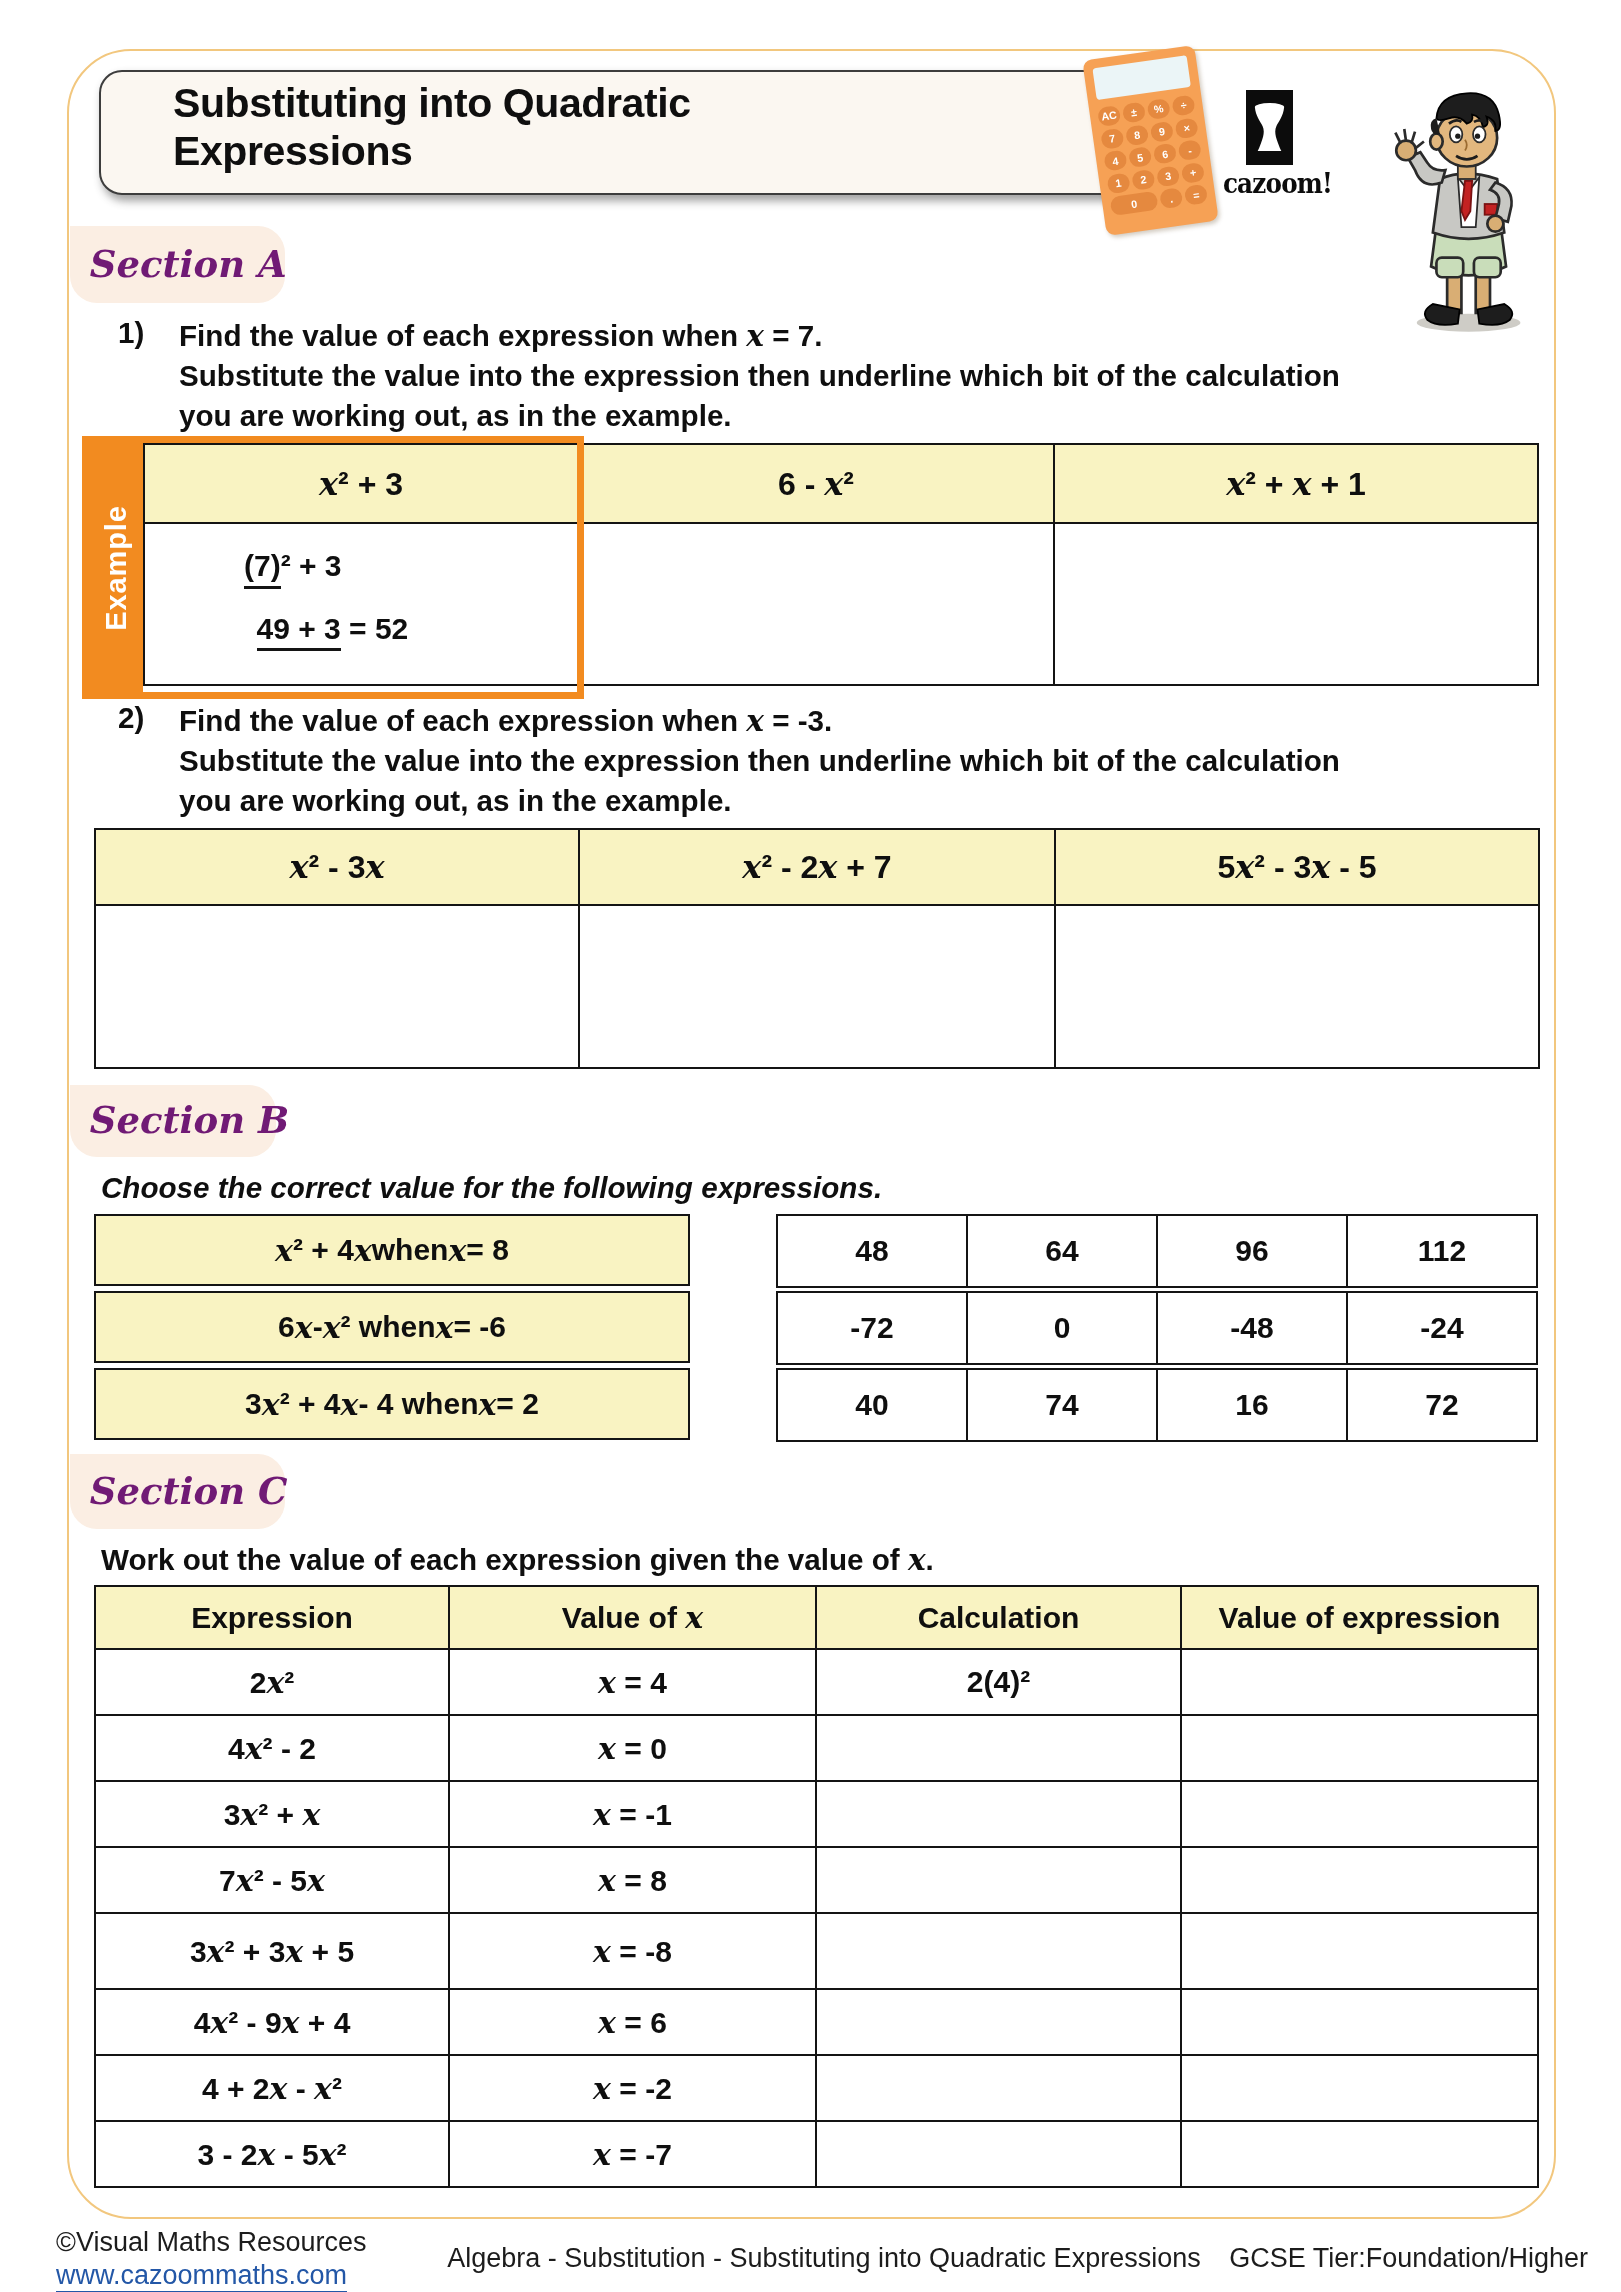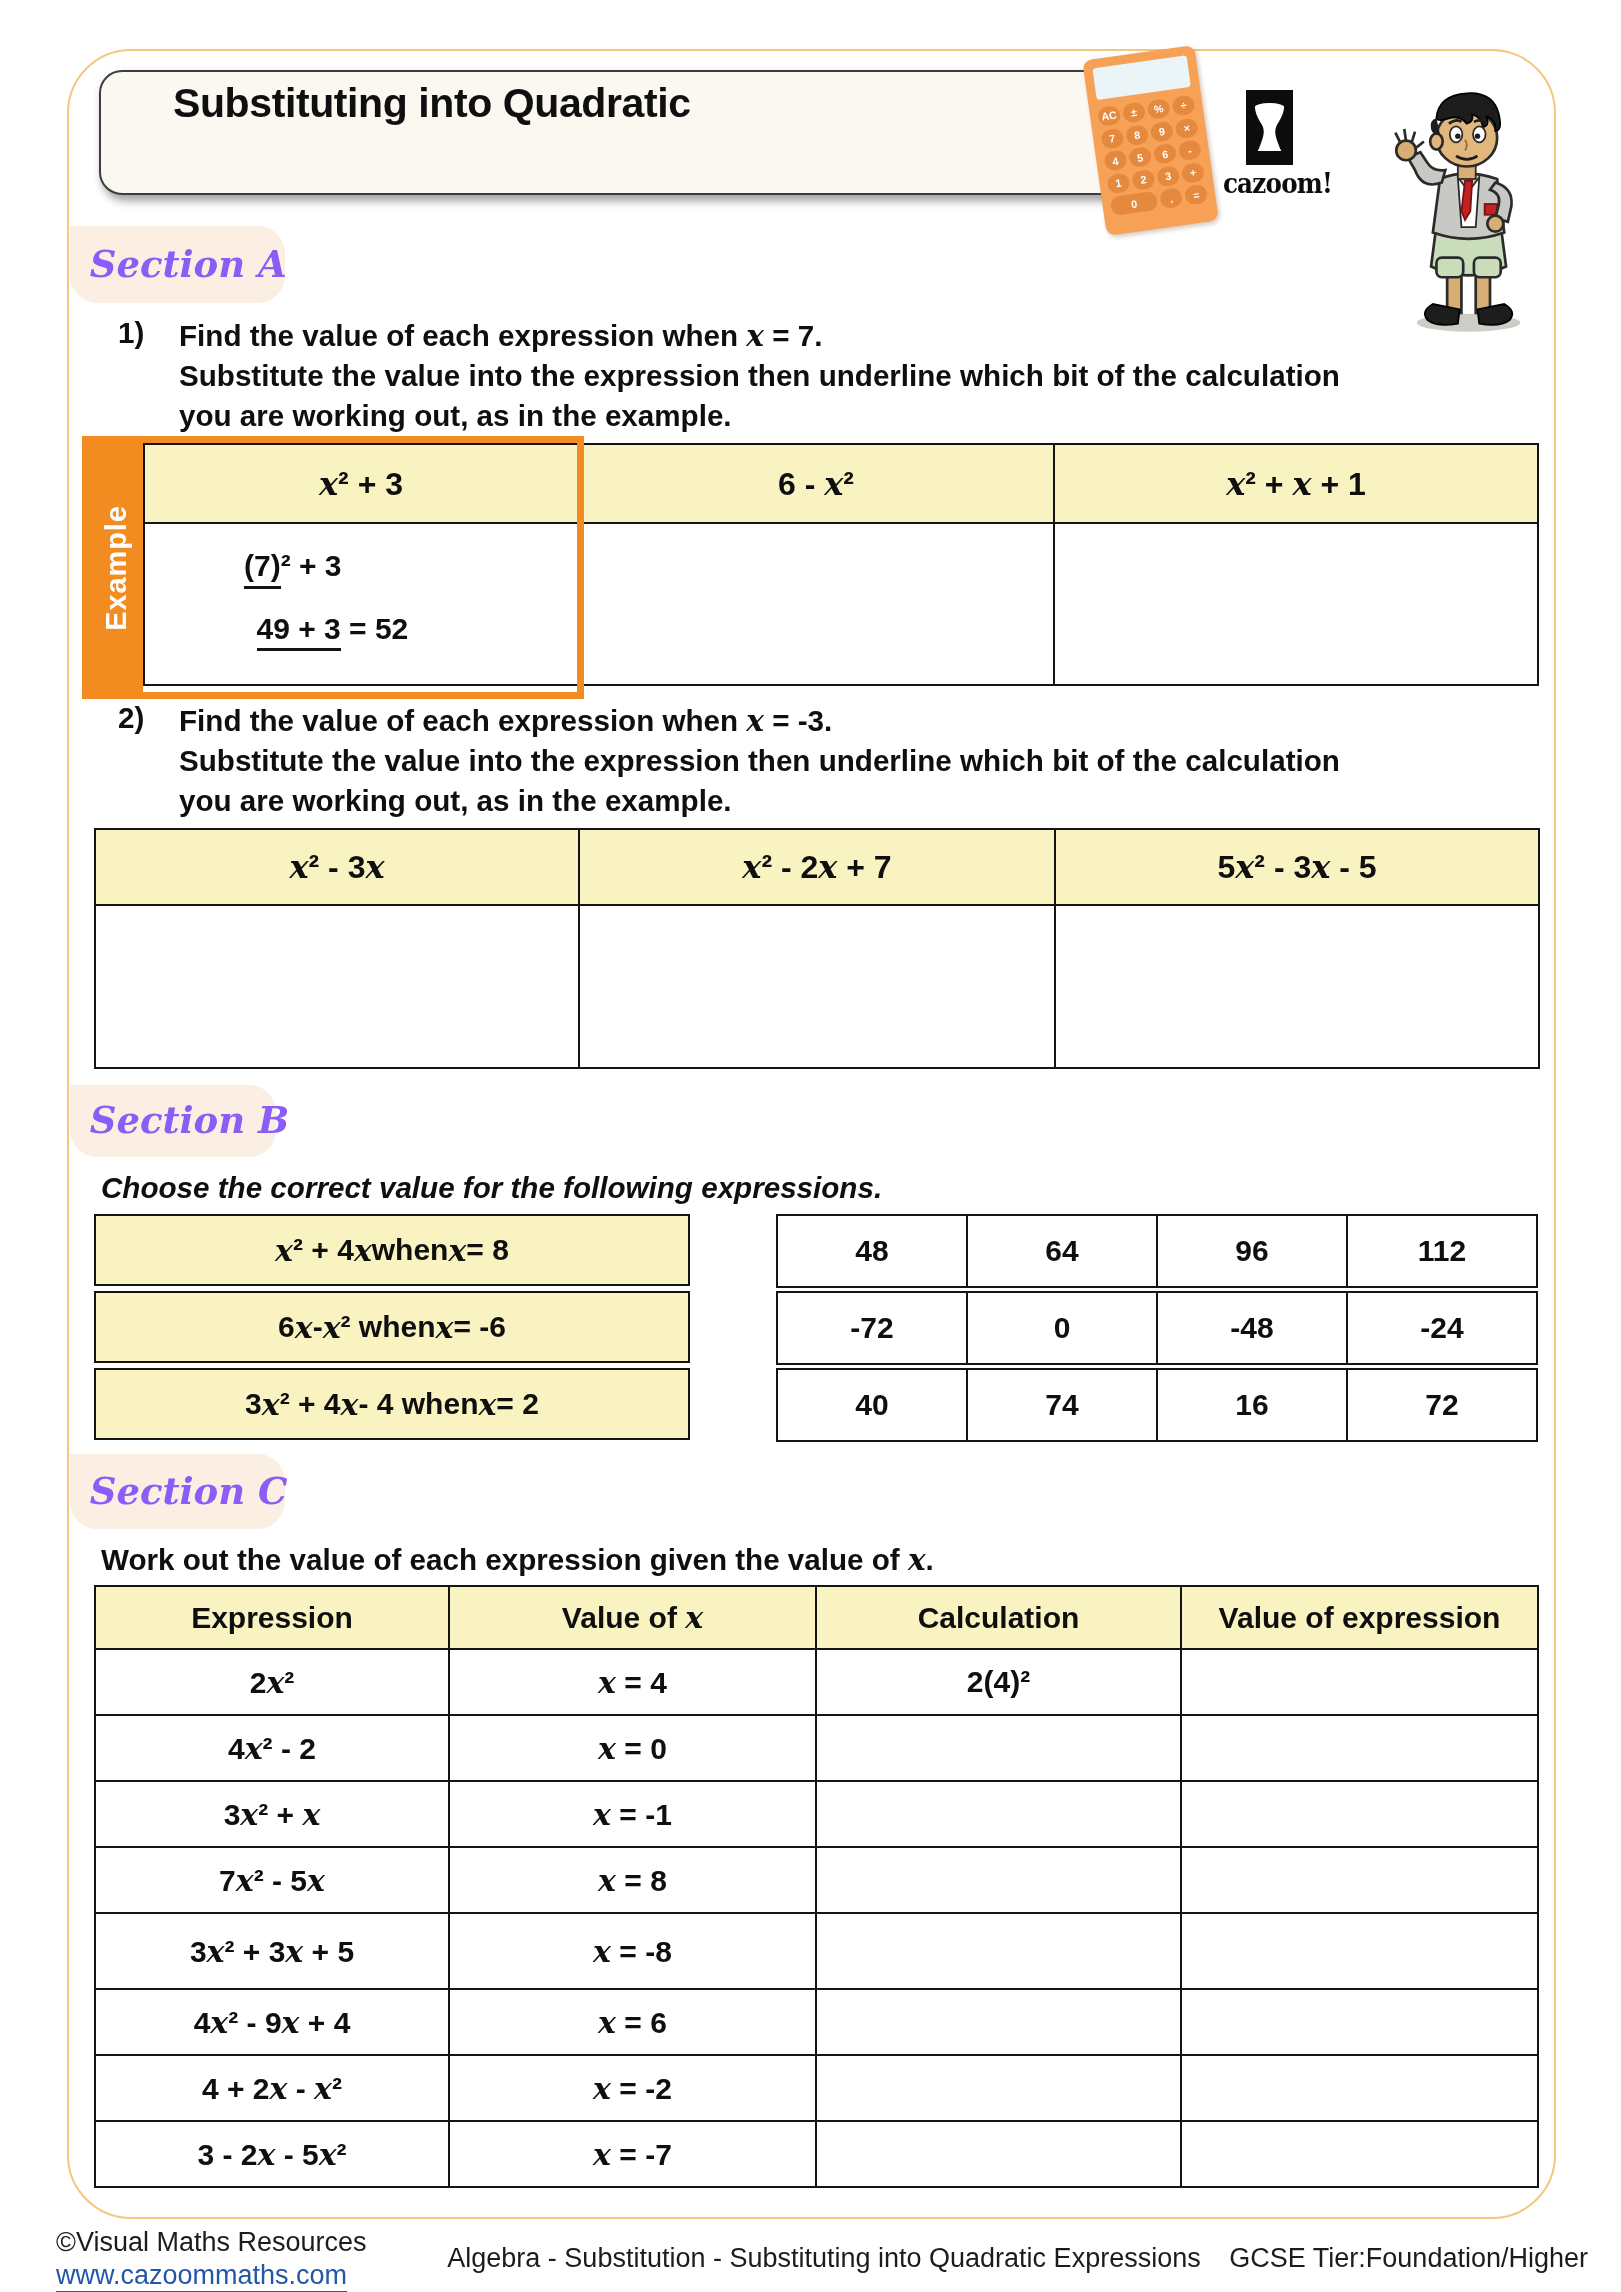--- a/index.html
+++ b/index.html
@@ -1,20 +1,20 @@
 <!DOCTYPE html>
 <html style="font-size:14.3px"><head>
 <meta charset="utf-8">
 <style>
   html,body{margin:0;padding:0;background:#ffffff;}
   .page{position:relative;width:1622px;height:2293px;background:#ffffff;overflow:hidden;
         font-family:"Liberation Sans",sans-serif;color:#111;}
   .abs{position:absolute;box-sizing:border-box;}
   .bs{font-family:"Liberation Sans",sans-serif;font-weight:bold;color:#0f0f0f;}
-  .slabel{font-family:"DejaVu Serif",serif;font-style:italic;font-weight:bold;color:#8b5cf6;}
+  .slabel{font-family:"DejaVu Serif",serif;font-style:italic;font-weight:bold;color:#701a75;}
   .vx{font-family:"DejaVu Serif",serif;font-style:italic;}
 
   
   .page-border{left:67px;top:49px;width:1489px;height:2170px;border:2.7px solid #F2C77E;border-radius:64px;}
 
   
   .title-box{left:99px;top:70px;width:1076px;height:125px;background:#FBF7F1;border:2.7px solid #3d3d3d;
              border-radius:23px;box-shadow:3.6px 5.4px 8px rgba(50,50,50,.45);}
   .title-text{position:absolute;left:72px;top:7.2px;font-size:41px;line-height:48px;letter-spacing:-0.4px;}
 
@@ -69,20 +69,21 @@
 </head>
 <body>
 
 <div class="page">
 
   <div class="abs page-border"></div>
 
   <div class="abs title-box">
     <div class="title-text bs">
       <div>Substituting into Quadratic</div>
+      <div>Expressions</div>
     </div>
   </div>
 
   <div class="abs calculator">
     <div class="calc-display"></div>
     <div class="calc-keys">
       <span class="calc-key">AC</span>
       <span class="calc-key">±</span>
       <span class="calc-key">%</span>
       <span class="calc-key">÷</span>

